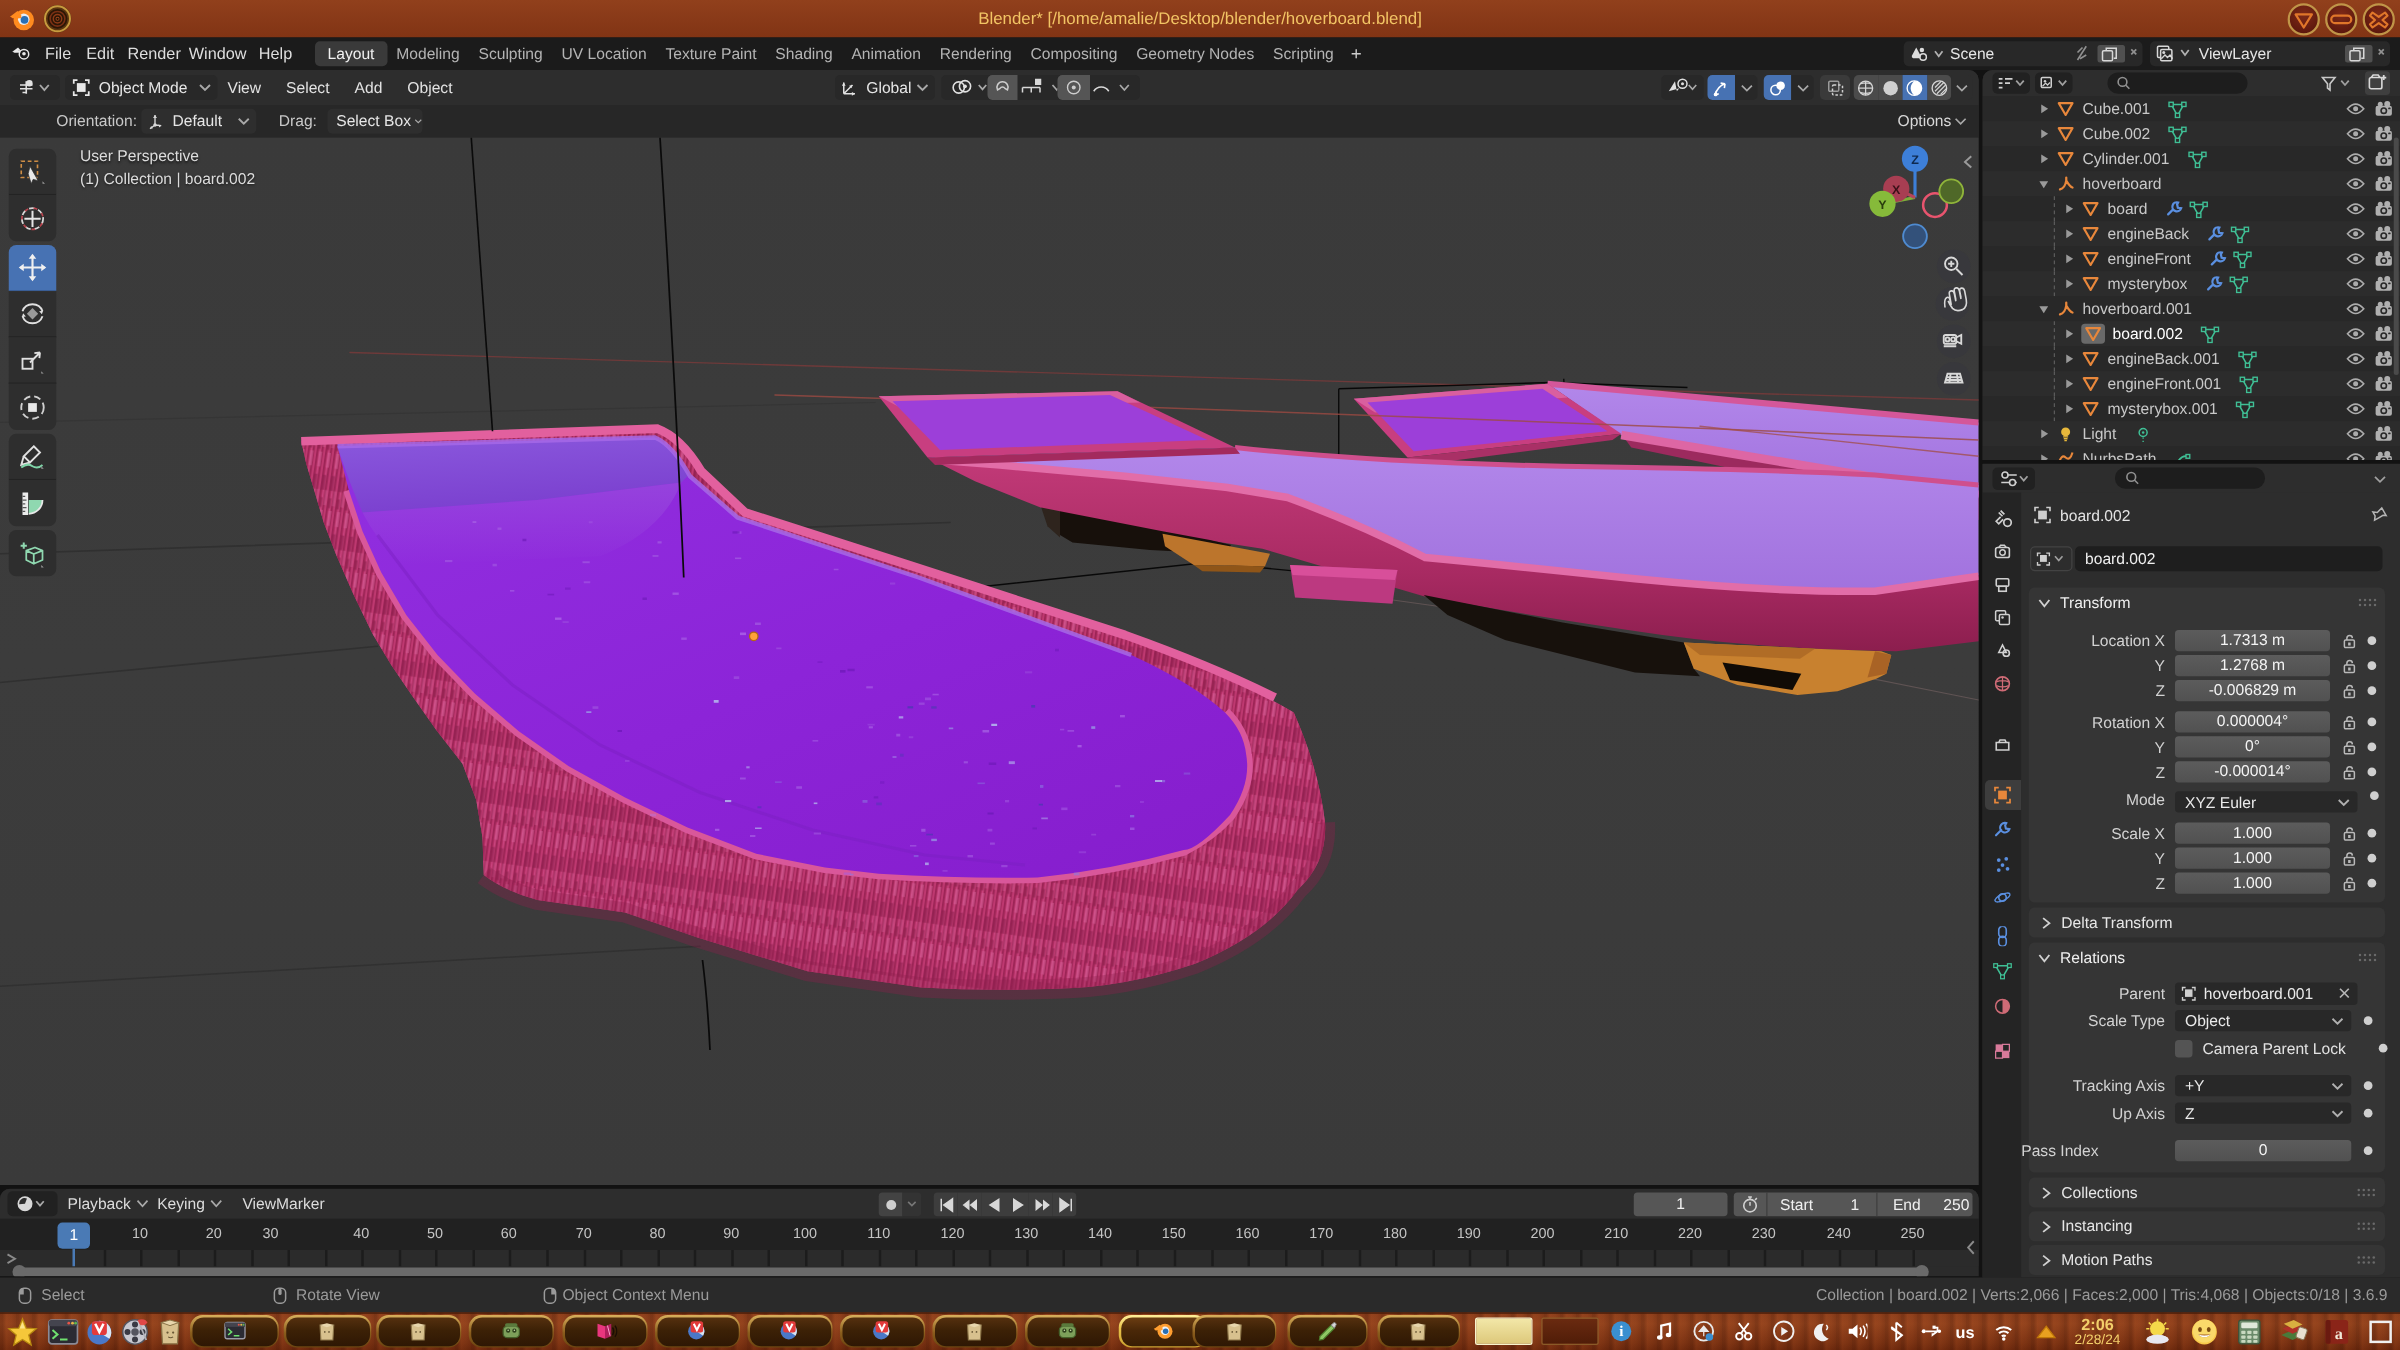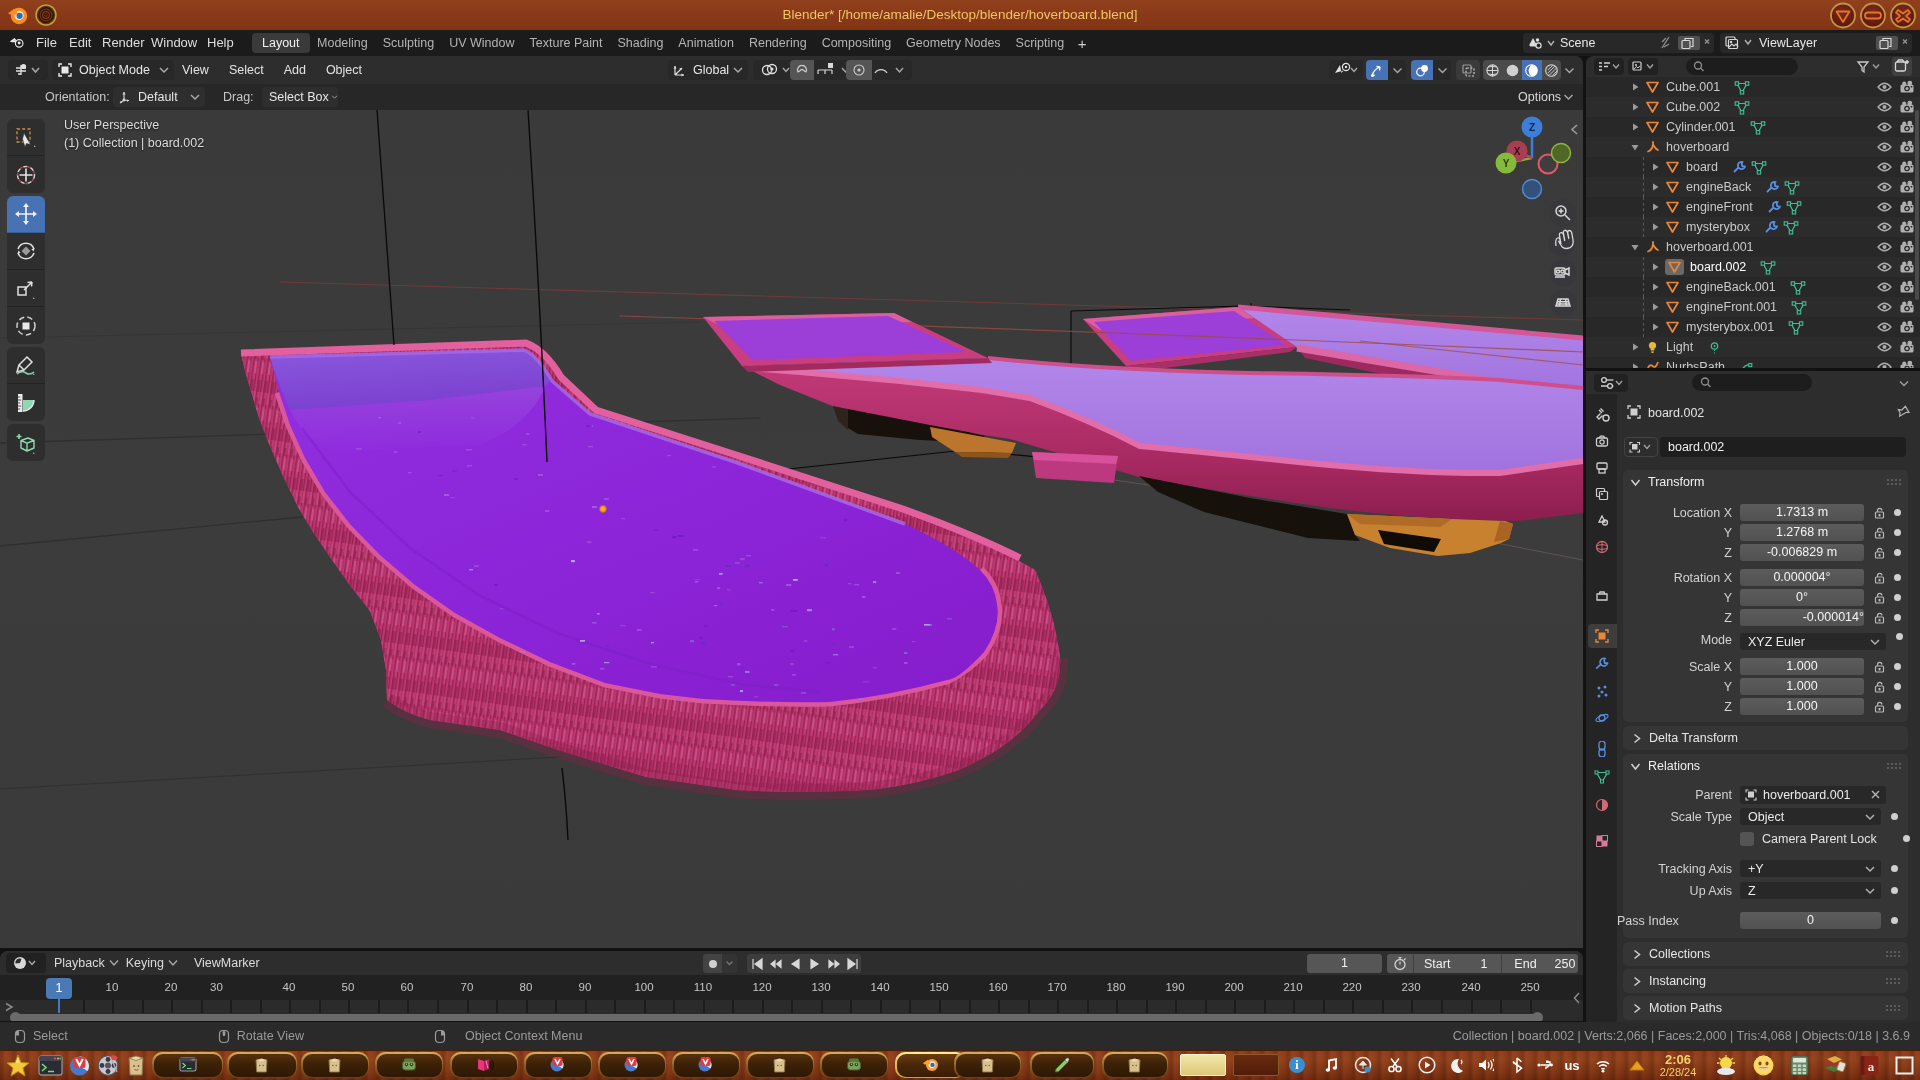--- a/index.html
+++ b/index.html
@@ -63,21 +63,21 @@
     <span class="abs" style="left:36px;line-height:26px">File</span>
       <span class="abs" style="left:69px;line-height:26px">Edit</span>
       <span class="abs" style="left:102px;line-height:26px">Render</span>
       <span class="abs" style="left:151px;line-height:26px">Window</span>
       <span class="abs" style="left:207px;line-height:26px">Help</span>
   </div>
   <div class="abs" style="left:252px;top:2px;height:22px;display:flex;align-items:center;font-size:12.5px;color:#b4b4b4">
     <span style="background:#3a3a3a;border-radius:4px;padding:3px 10px;color:#f0f0f0">Layout</span>
     <span style="padding:3px 7.5px">Modeling</span>
       <span style="padding:3px 7.5px">Sculpting</span>
-      <span style="padding:3px 7.5px">UV Window</span>
+      <span style="padding:3px 7.5px">UV Location</span>
       <span style="padding:3px 7.5px">Texture Paint</span>
       <span style="padding:3px 7.5px">Shading</span>
       <span style="padding:3px 7.5px">Animation</span>
       <span style="padding:3px 7.5px">Rendering</span>
       <span style="padding:3px 7.5px">Compositing</span>
       <span style="padding:3px 7.5px">Geometry Nodes</span>
       <span style="padding:3px 7.5px">Scripting</span>
       <span style="padding:0 6px;font-size:15px;color:#cccccc">+</span>
   </div>
   <div class="fld abs" style="left:1523px;top:3px;width:191px;height:20px">
@@ -1391,21 +1391,21 @@
         <rect x="2.5" y="6" width="8" height="6" rx="1" fill="none" stroke="#b9b9b9" stroke-width="1.2"></rect>
         <path d="M4.5,6 V4.5 a2.2,2.2 0 0 1 4.4,0" fill="none" stroke="#b9b9b9" stroke-width="1.2"></path>
         <rect x="5.5" y="8" width="2" height="2.4" fill="#b9b9b9"></rect>
       </svg>
       <div style="width:8px;flex:none"></div>
       <div style="width:7px;height:7px;border-radius:50%;background:#cfcfcf;flex:none"></div>
     </div>
 <div class="abs" style="left:31px;top:237px;width:303px;height:19px;display:flex;align-items:center">
 <div style="width:115px;text-align:right;font-size:12.5px;color:#d2d2d2;flex:none">Z</div>
 <div style="width:8px;flex:none"></div>
-<div style="width:124px;height:17px;background:linear-gradient(180deg,#5c5c5c,#515151);border-radius:3px;text-align:right;line-height:17px;font-size:12.5px;color:#f4f4f4;flex:none">-0.000014°</div>
+<div style="width:124px;height:17px;background:linear-gradient(180deg,#5c5c5c,#515151);border-radius:3px;text-align:center;line-height:17px;font-size:12.5px;color:#f4f4f4;flex:none">-0.000014°</div>
 <div style="width:9px;flex:none"></div>
       <svg width="13" height="14" viewBox="0 0 13 14" style="flex:none">
         <rect x="2.5" y="6" width="8" height="6" rx="1" fill="none" stroke="#b9b9b9" stroke-width="1.2"></rect>
         <path d="M4.5,6 V4.5 a2.2,2.2 0 0 1 4.4,0" fill="none" stroke="#b9b9b9" stroke-width="1.2"></path>
         <rect x="5.5" y="8" width="2" height="2.4" fill="#b9b9b9"></rect>
       </svg>
       <div style="width:8px;flex:none"></div>
       <div style="width:7px;height:7px;border-radius:50%;background:#cfcfcf;flex:none"></div>
     </div>
 <div class="abs" style="left:31px;top:262px;width:303px;height:19px;display:flex;">
@@ -1805,21 +1805,21 @@
     <svg width="12" height="15" viewBox="0 0 12 15" style="flex:none">
       <rect x="1.5" y="1.5" width="9" height="12" rx="3.5" fill="none" stroke="#9a9a9a" stroke-width="1.2"></rect>
       <rect x="4.7" y="2" width="2.6" height="5" rx="1.3" fill="#9a9a9a"></rect>
     </svg>
     <span style="margin-left:7px">Rotate View</span>
 <div style="width:130px"></div>
     <svg width="12" height="15" viewBox="0 0 12 15" style="flex:none">
       <rect x="1.5" y="1.5" width="9" height="12" rx="3.5" fill="none" stroke="#9a9a9a" stroke-width="1.2"></rect>
       <path d="M10,2.5 a3,3 0 0 0 -3,-1 v5 h3.3 Z" fill="#9a9a9a"></path>
     </svg>
-    <span style="margin-left:19px">Object Context Menu</span>
+    <span style="margin-left:4px">Object Context Menu</span>
 <span style="margin-left:auto;margin-right:10px">Collection | board.002 | Verts:2,066 | Faces:2,000 | Tris:4,068 | Objects:0/18 | 3.6.9</span>
 </div>
 
 <div class="abs" style="left:0;top:1050px;width:1920px;height:30px;background:
  repeating-linear-gradient(90deg, rgba(40,10,2,0.18) 0px, rgba(40,10,2,0.18) 2px, rgba(190,90,40,0.10) 5px, rgba(40,10,2,0.0) 9px, rgba(60,18,4,0.16) 13px),
  linear-gradient(180deg,#8d3f1b 0%,#93431d 30%,#7c3313 80%,#6e2a0e 100%)">
 <div class="abs" style="left:0;top:0;width:1920px;height:1px;background:#4a1c08"></div>
 <svg class="abs" style="left:5px;top:3px" width="26" height="25" viewBox="0 0 26 25">
 <path d="M13,2 L16,9.5 L24,10 L18,15 L20,23 L13,18.5 L6,23 L8,15 L2,10 L10,9.5 Z" fill="#f5c73a" stroke="#b88a10" stroke-width="1"></path>
 <path d="M13,4.5 L15,9.8 L10.8,9.8 Z" fill="#fae48c"></path>

